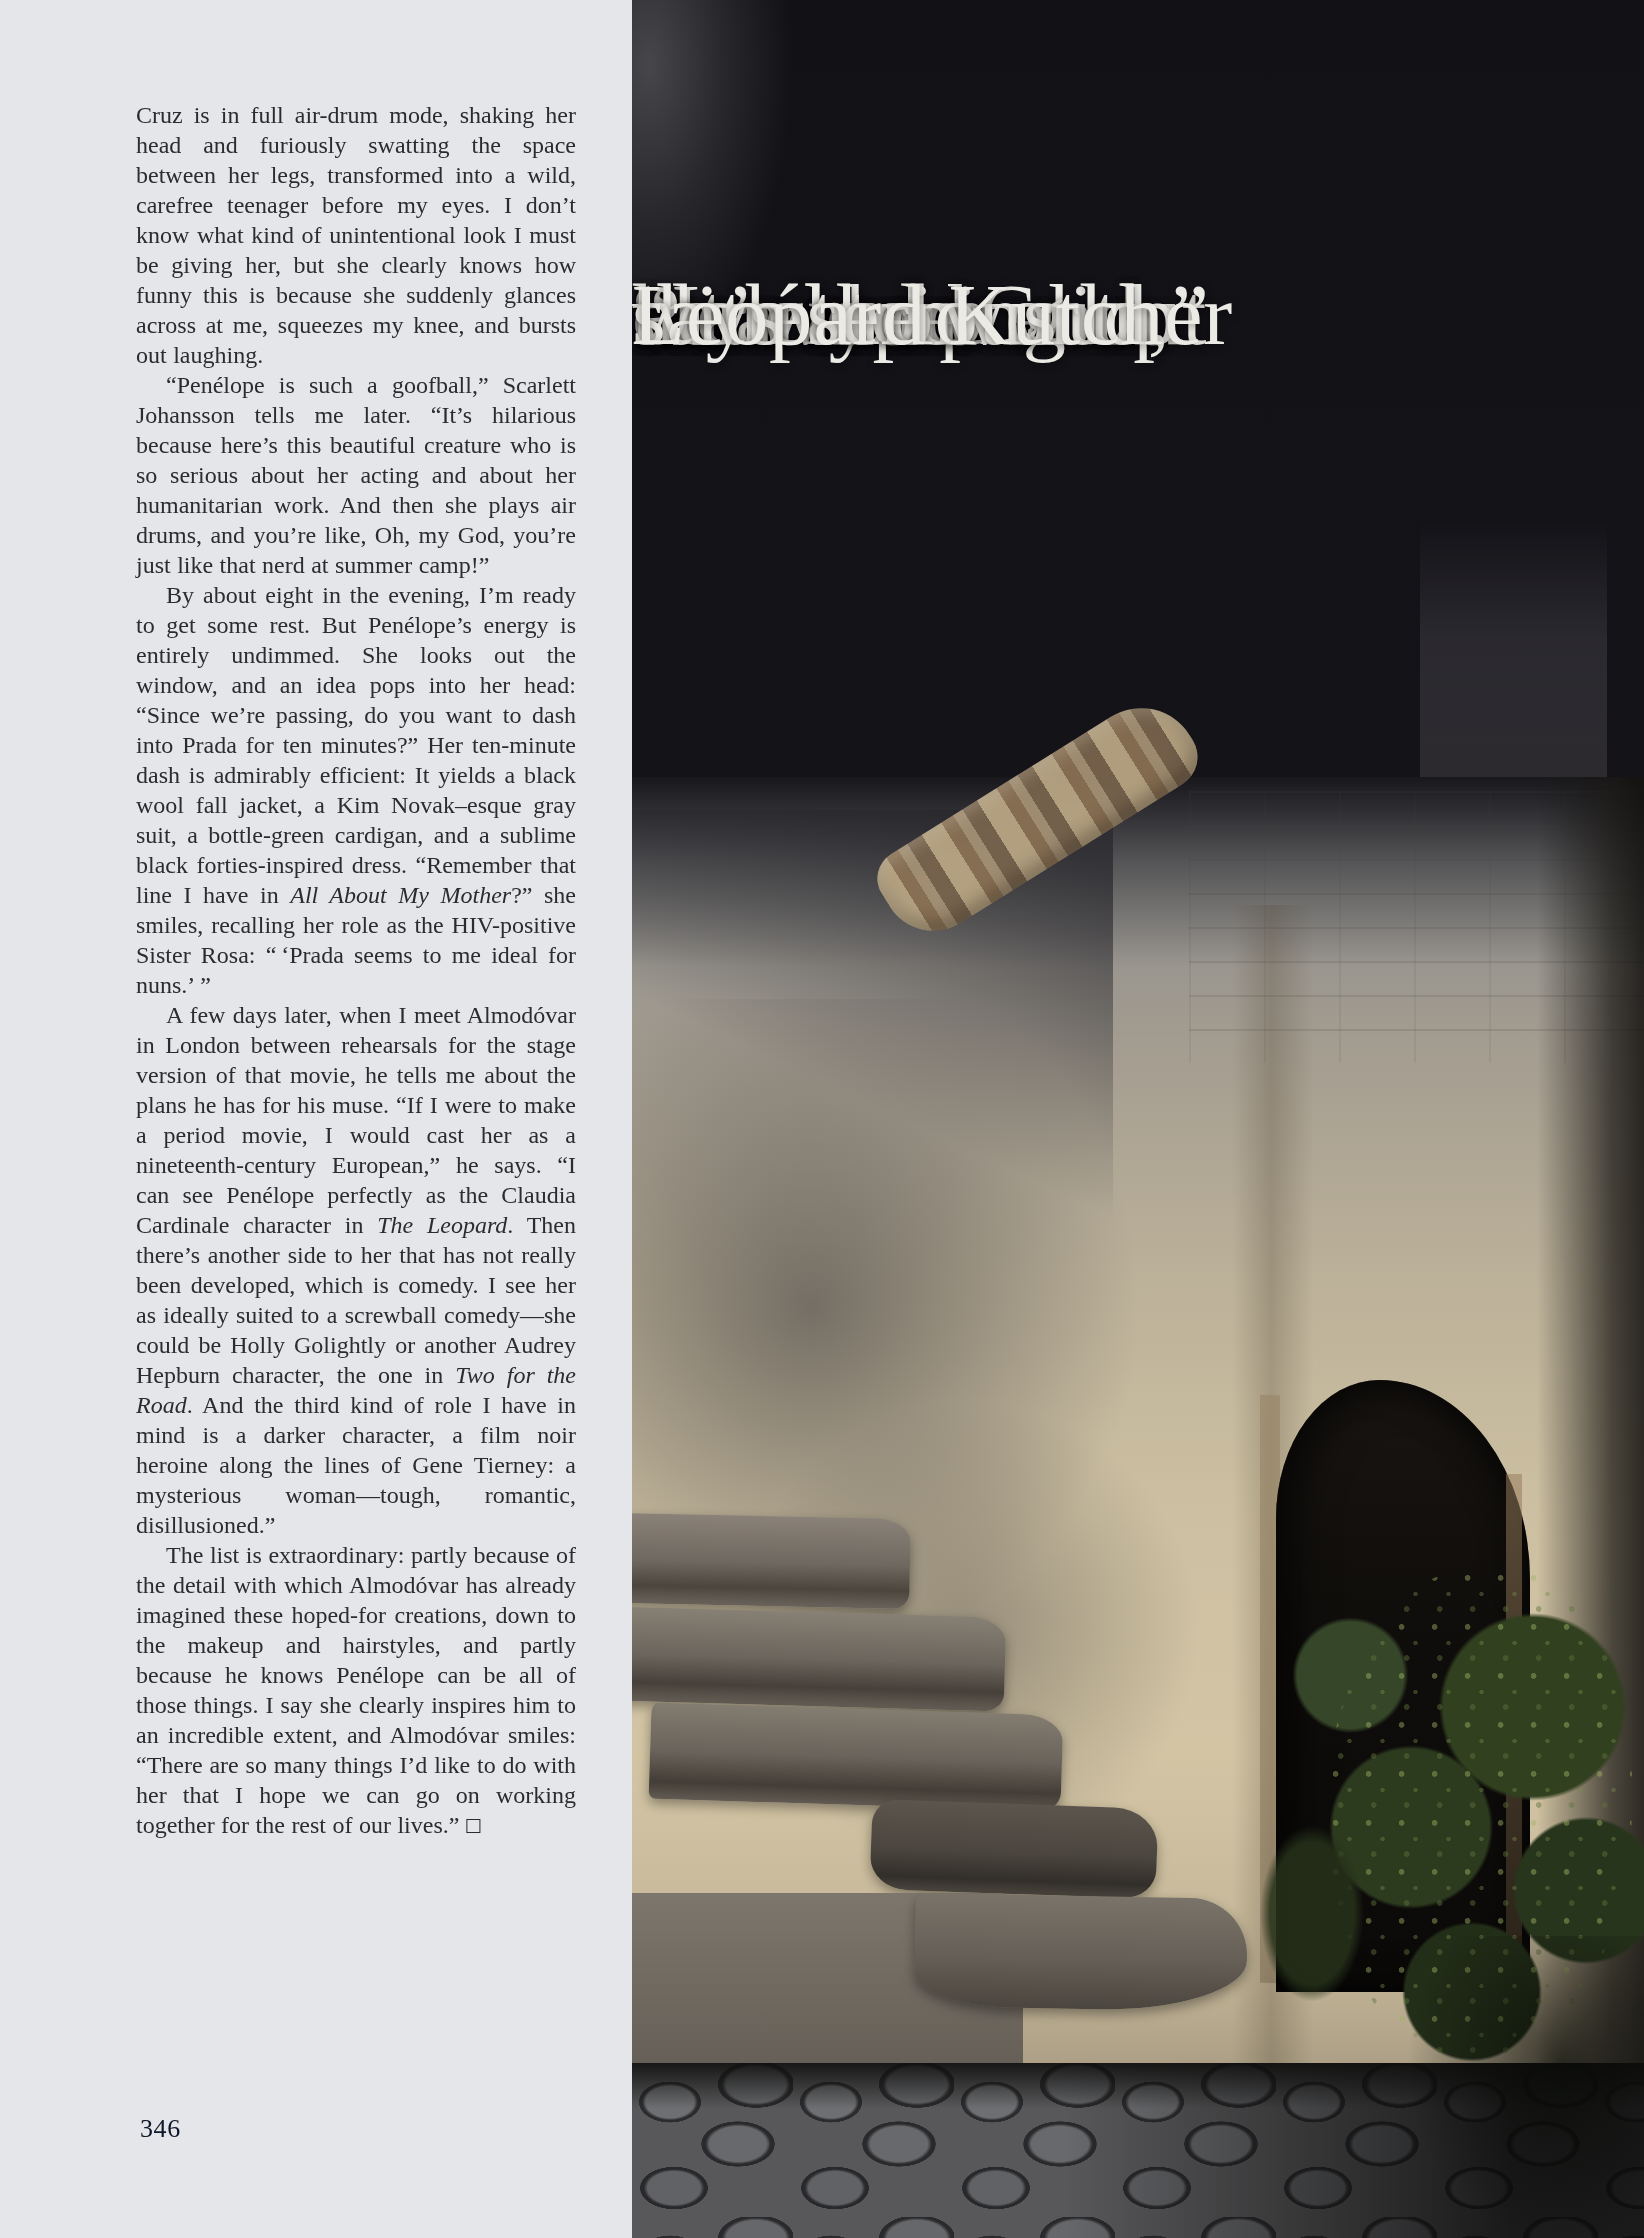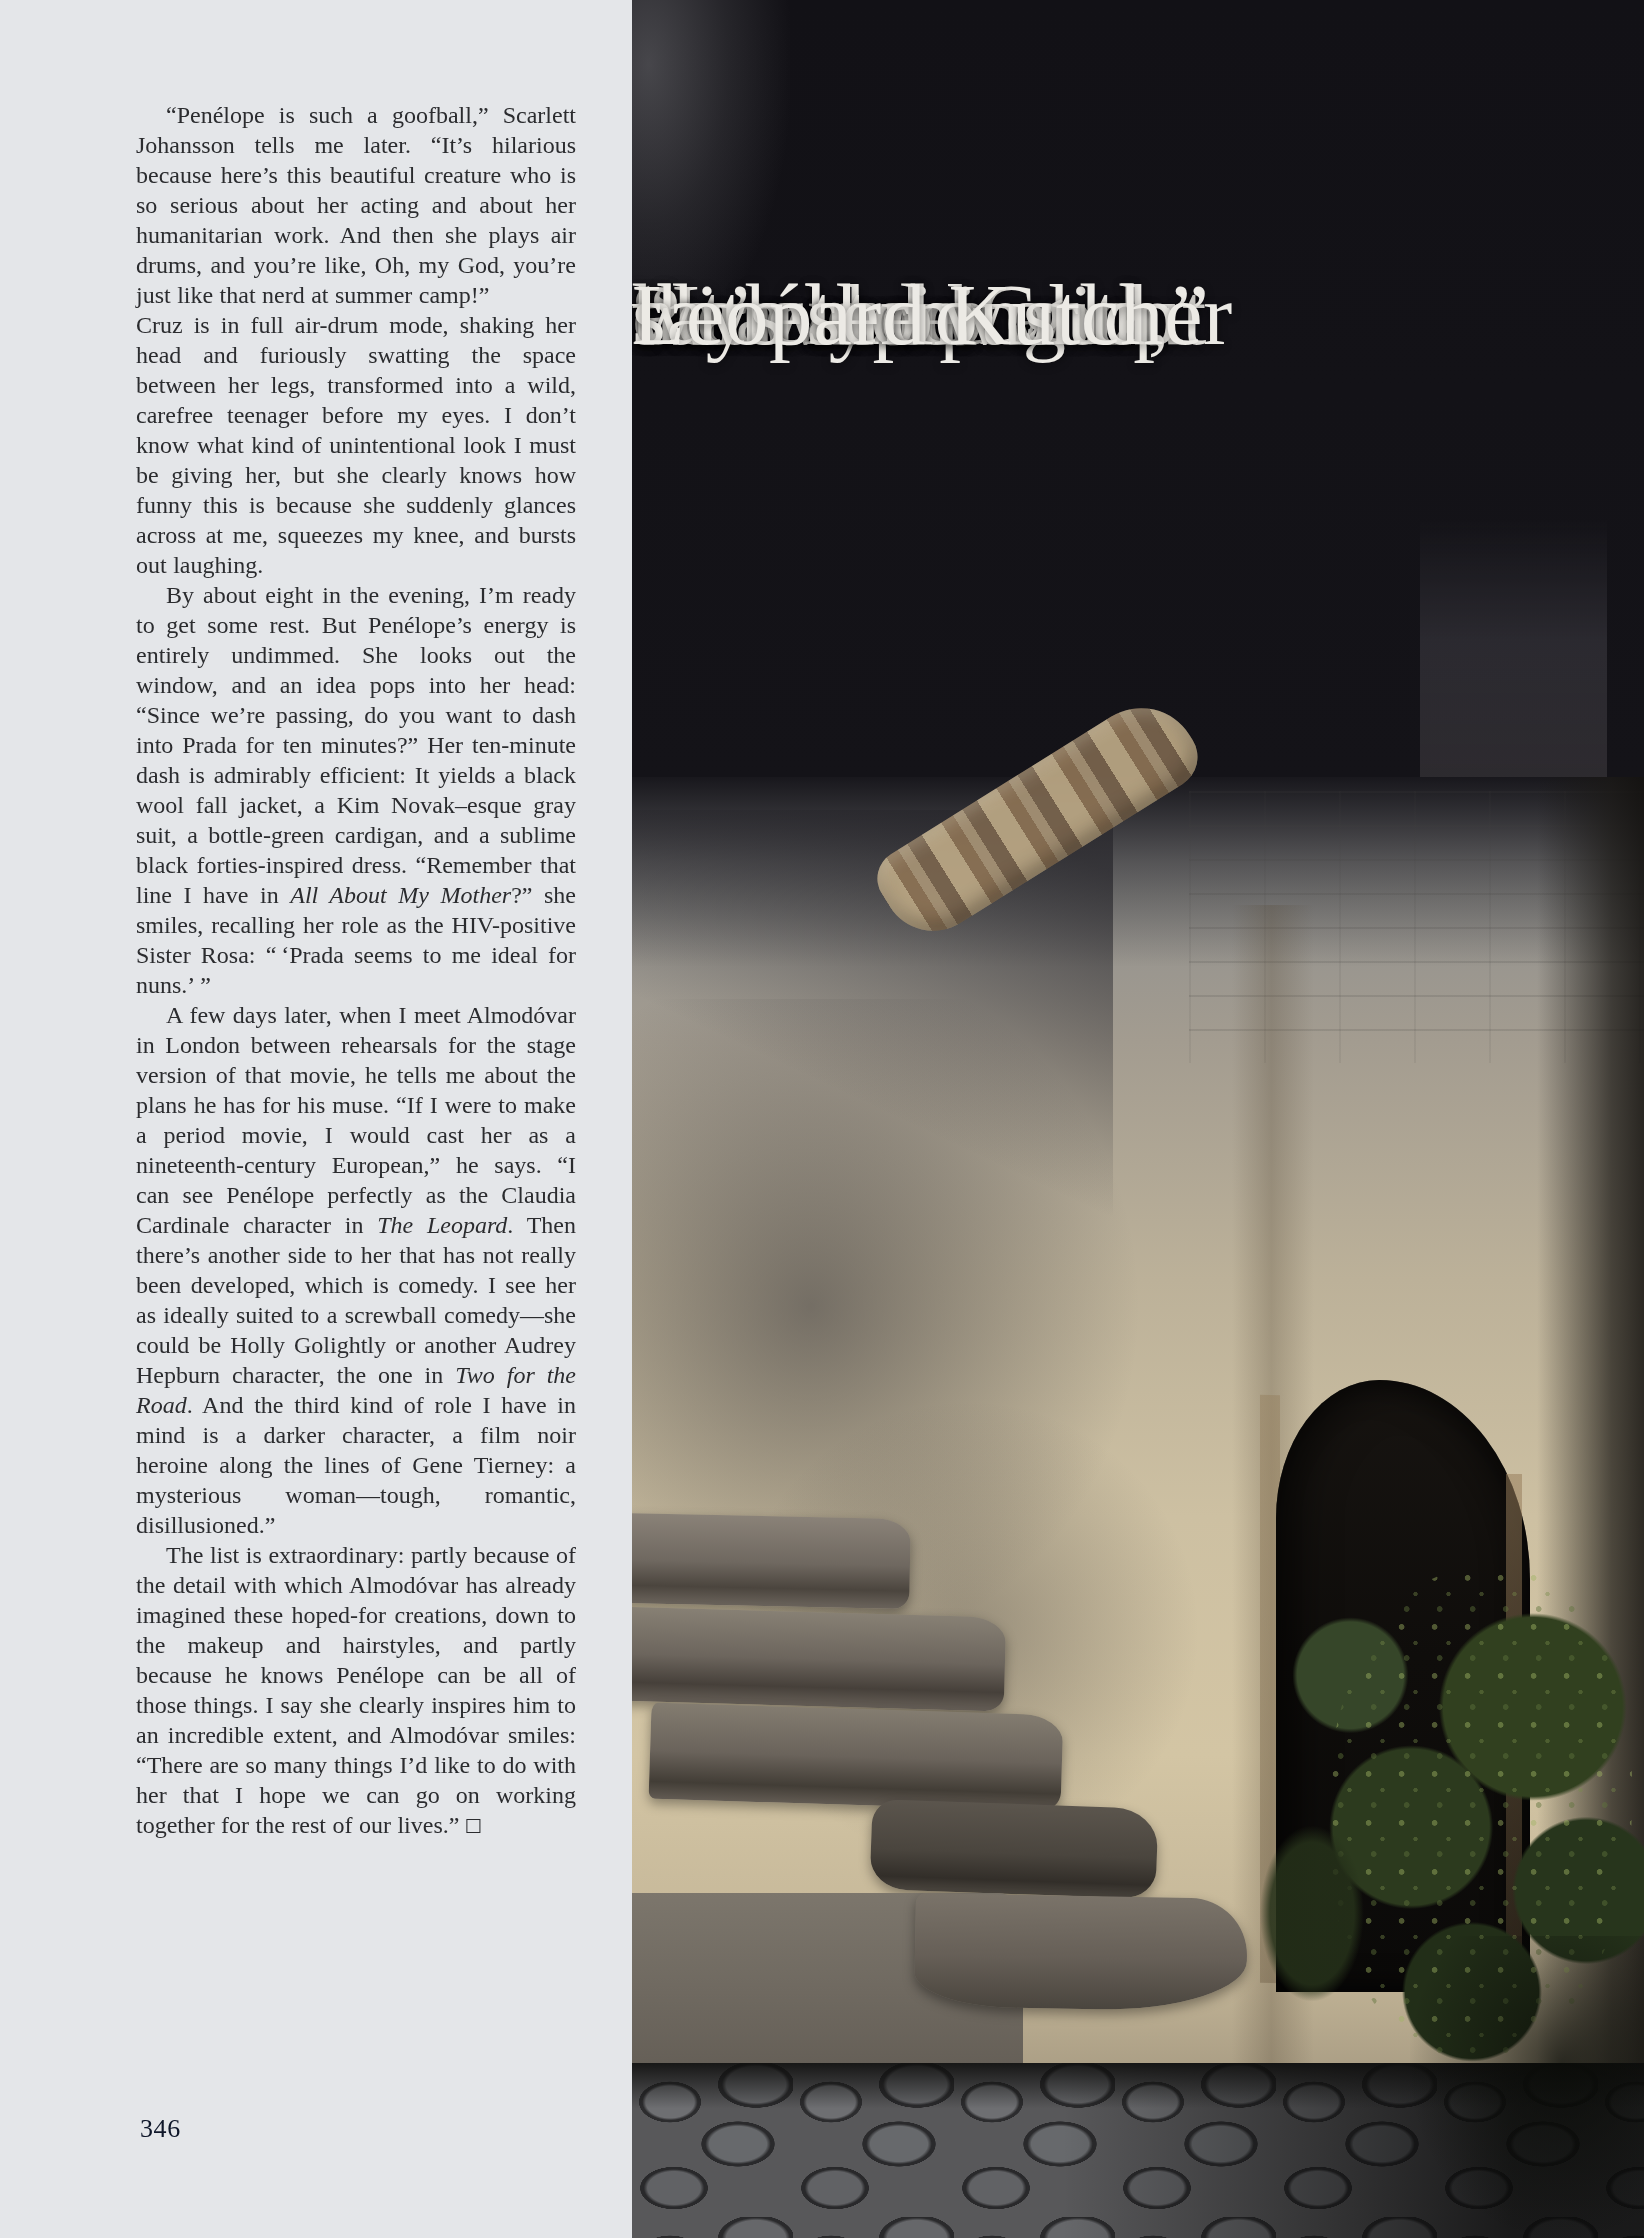--- a/index.html
+++ b/index.html
@@ -182,22 +182,22 @@
     text-shadow:0 1.9px 10px rgba(0,0,0,0.45);
   }
   .quote-line{white-space:nowrap;}
 </style>
 </head>
 <body>
 
 <div id="page" style="--paper: #e4e6e9; --ink: #2b2c2f; --quote-ink: #eceae5;">
 
   <div id="column">
+      <p class="para"><span>Cruz is in full air-drum mode, shaking her head and furiously swatting the space between her legs, transformed into a wild, carefree teenager before my eyes. I don’t know what kind of unintentional look I must be giving her, but she clearly knows how funny this is because she suddenly glances across at me, squeezes my knee, and bursts out laughing.</span></p>
       <p class="para indent"><span>“Penélope is such a goofball,” Scarlett Johansson tells me later. “It’s hilarious because here’s this beautiful creature who is so serious about her acting and about her humanitarian work. And then she plays air drums, and you’re like, Oh, my God, you’re just like that nerd at summer camp!”</span></p>
-      <p class="para"><span>Cruz is in full air-drum mode, shaking her head and furiously swatting the space between her legs, transformed into a wild, carefree teenager before my eyes. I don’t know what kind of unintentional look I must be giving her, but she clearly knows how funny this is because she suddenly glances across at me, squeezes my knee, and bursts out laughing.</span></p>
       <p class="para indent"><span>By about eight in the evening, I’m ready to get some rest. But Penélope’s energy is entirely undimmed. She looks out the window, and an idea pops into her head: “Since we’re passing, do you want to dash into Prada for ten minutes?” Her ten-minute dash is admirably efficient: It yields a black wool fall jacket, a Kim Novak–esque gray suit, a bottle-green cardigan, and a sublime black forties-inspired dress. “Remember that line I have in </span><em>All About My Mother</em><span>?” she smiles, recalling her role as the HIV-positive Sister Rosa: “ ‘Prada seems to me ideal for nuns.’ ”</span></p>
       <p class="para indent"><span>A few days later, when I meet Almodóvar in London between rehearsals for the stage version of that movie, he tells me about the plans he has for his muse. “If I were to make a period movie, I would cast her as a nineteenth-century European,” he says. “I can see Penélope perfectly as the Claudia Cardinale character in </span><em>The Leopard</em><span>. Then there’s another side to her that has not really been developed, which is comedy. I see her as ideally suited to a screwball comedy—she could be Holly Golightly or another Audrey Hepburn character, the one in </span><em>Two for the Road</em><span>. And the third kind of role I have in mind is a darker character, a film noir heroine along the lines of Gene Tierney: a mysterious woman—tough, romantic, disillusioned.”</span></p>
       <p class="para indent"><span>The list is extraordinary: partly because of the detail with which Almodóvar has already imagined these hoped-for creations, down to the makeup and hairstyles, and partly because he knows Penélope can be all of those things. I say she clearly inspires him to an incredible extent, and Almodóvar smiles: “There are so many things I’d like to do with her that I hope we can go on working together for the rest of our lives.”</span><span class="endbox">□</span></p>
     </div>
 
   <div id="page-number">346</div>
 
   <div id="photo">
     <div class="blob-tl"></div>
     <div class="blob-tr"></div>

